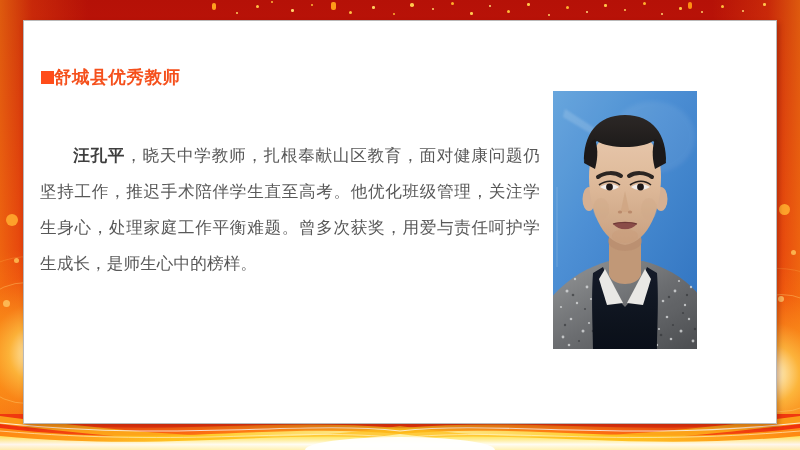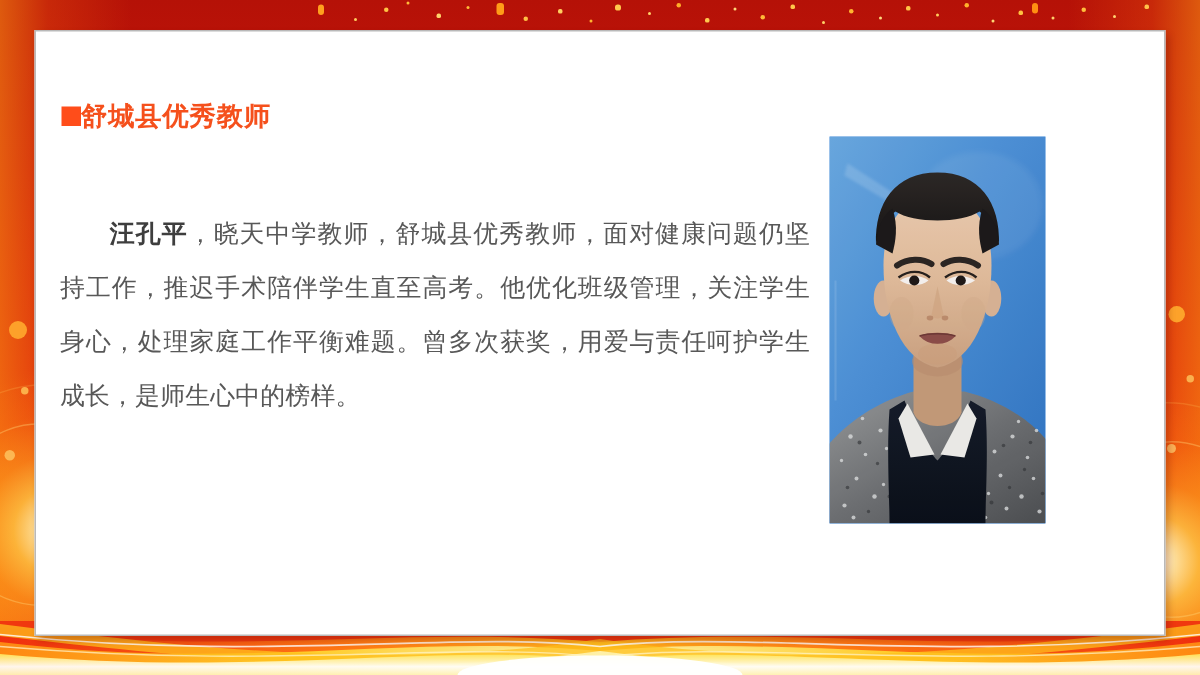--- a/index.html
+++ b/index.html
@@ -264,21 +264,21 @@
   </div>
 
   <div class="card">
 
     <div class="heading">
       <span class="heading-bullet"></span>
       <span class="heading-text">舒城县优秀教师</span>
     </div>
 
     <p class="body-copy">
-      <span class="name">汪孔平</span><span>，晓天中学教师，舒城县优秀教师，面对健康问题仍坚持工作，推迟手术陪伴学生直至高考。他优化班级管理，关注学生身心，处理家庭工作平衡难题。曾多次获奖，用爱与责任呵护学生成长，是师生心中的榜样。</span>
+      <span class="name">汪孔平</span><span>，晓天中学教师，扎根奉献山区教育，面对健康问题仍坚持工作，推迟手术陪伴学生直至高考。他优化班级管理，关注学生身心，处理家庭工作平衡难题。曾多次获奖，用爱与责任呵护学生成长，是师生心中的榜样。</span>
     </p>
 
     <div class="photo-frame">
       <svg viewBox="0 0 144 258" preserveAspectRatio="none" aria-hidden="true">
         <defs>
           <linearGradient id="sky" x1="0" y1="0" x2="0.9" y2="1">
             <stop offset="0" stop-color="#6aa9e0"></stop>
             <stop offset="0.4" stop-color="#4d91d6"></stop>
             <stop offset="1" stop-color="#2f74c2"></stop>
           </linearGradient>

